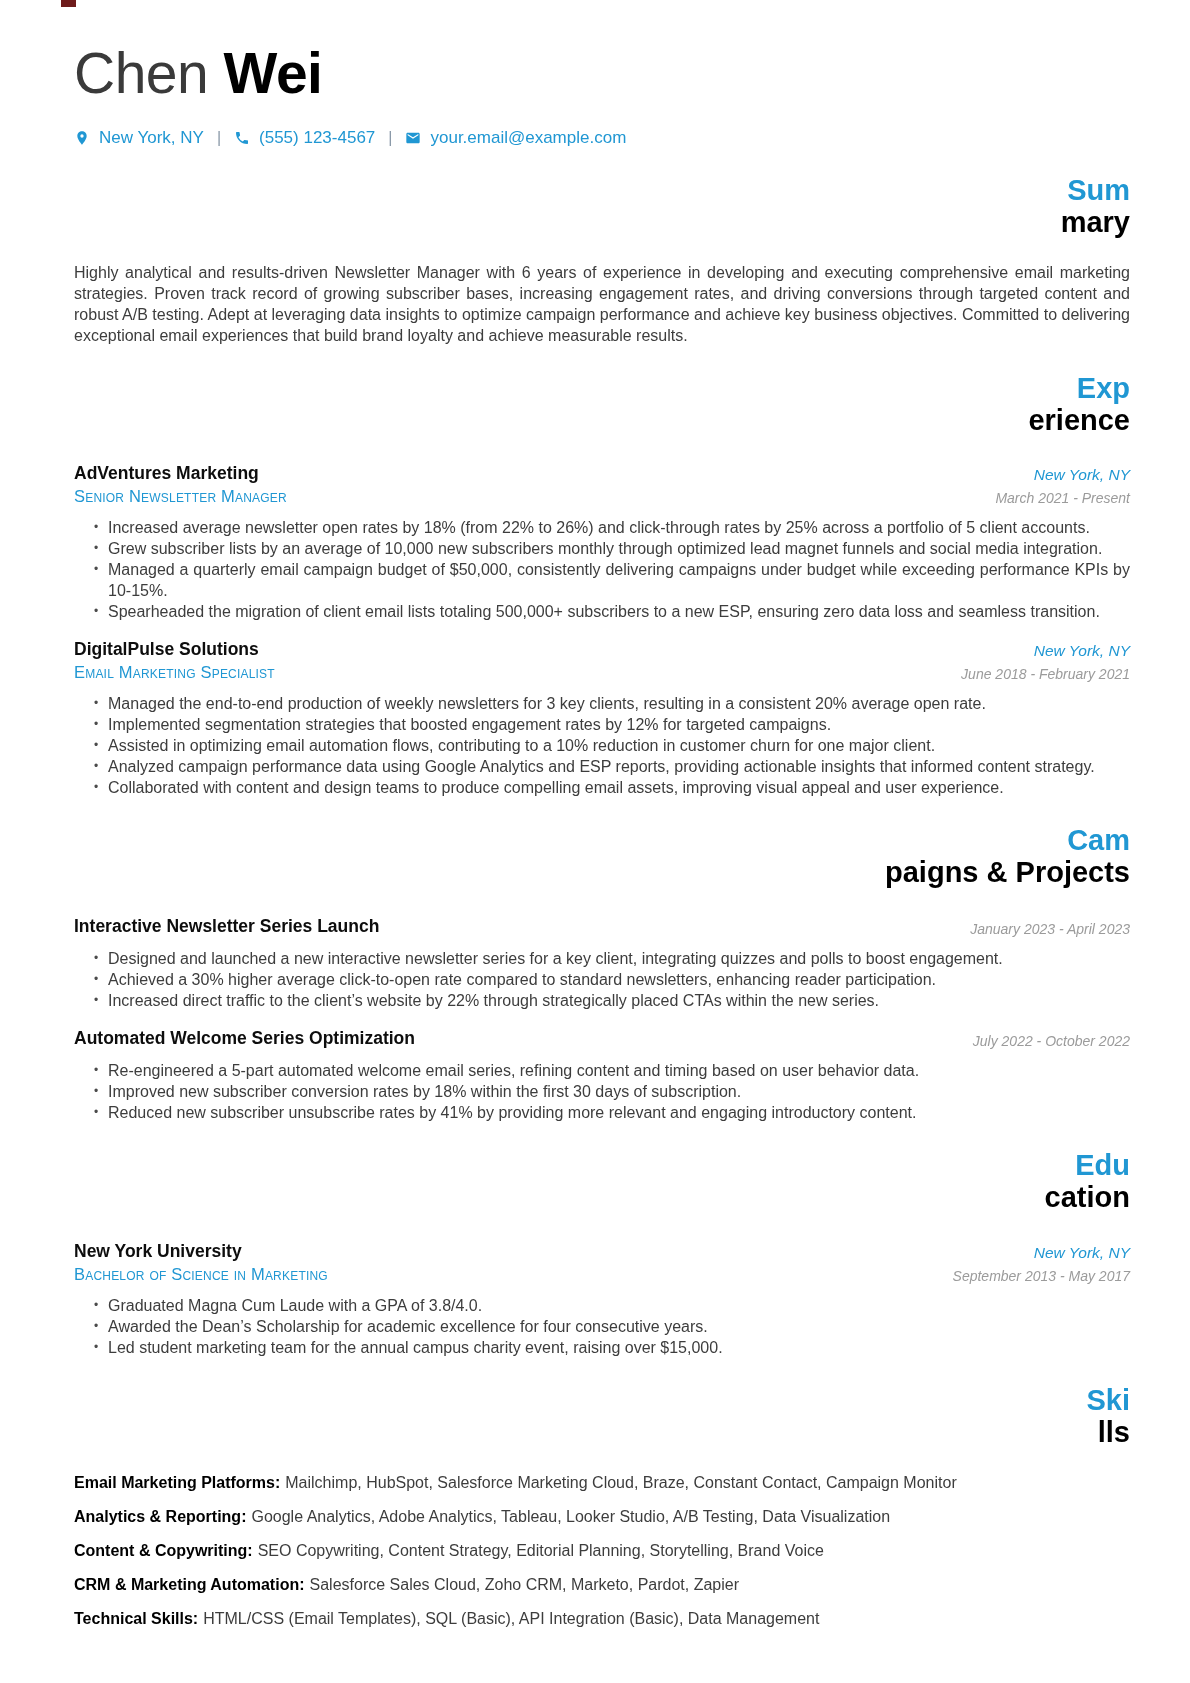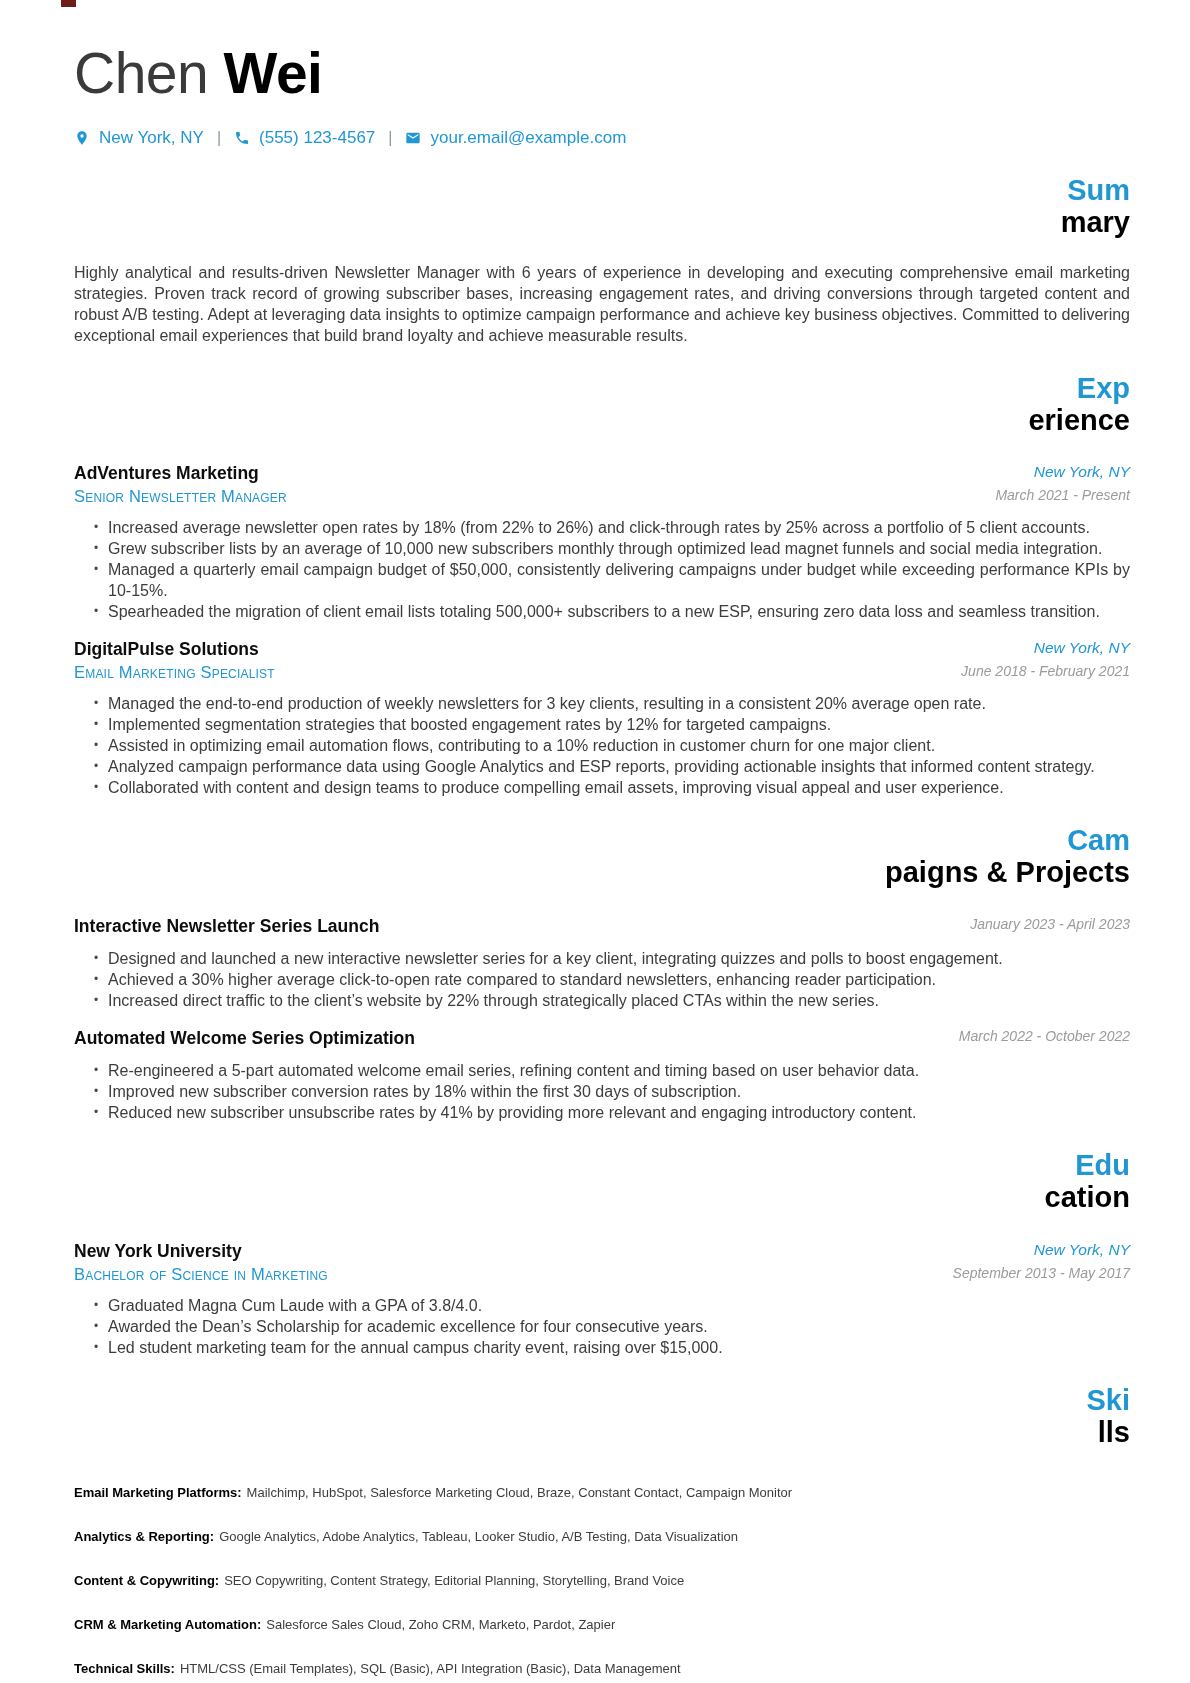--- a/index.html
+++ b/index.html
@@ -49,21 +49,21 @@
 
   
   .para {
     font-size: 16px; line-height: 21px; color: var(--body-text, #3d3d3d);
     text-align: justify;
     hyphens: auto; -webkit-hyphens: auto;
   }
 
   .entry { margin-top: 17px; }
   .entry:first-of-type { margin-top: 15px; }
-  .row { display: flex; justify-content: space-between; align-items: flex-start; }
+  .row { display: flex; justify-content: space-between; align-items: flex-end; }
   .row + .row { margin-top: 3px; }
   .company { font-size: 17.5px; font-weight: 700; color: #0d0d0d; }
   .loc  { font-style: italic; color: var(--accent, #2097d3); font-size: 15.5px; }
   .role {
     font-variant: small-caps; letter-spacing: 0.2px;
     color: var(--accent, #2097d3); font-size: 16.5px;
   }
   .date { font-style: italic; color: var(--muted-date, #9b9b9b); font-size: 14px; }
 
   ul.bullets { list-style: none; margin: 11px 0 0 0; padding-left: 34px; }
@@ -72,21 +72,21 @@
     font-size: 16px; line-height: 21px; color: var(--body-text, #3d3d3d);
     text-align: justify; hyphens: auto; -webkit-hyphens: auto;
   }
   ul.bullets li::before {
     content: "\2022";
     position: absolute; left: -14px; top: 0;
     font-size: 12px; line-height: 21px; color: #4a4a4a;
   }
 
   
-  .skill { margin-top: 23px; font-size: 13px; line-height: 21px; color: var(--body-text, #3d3d3d); }
+  .skill { margin-top: 13px; font-size: 16px; line-height: 21px; color: var(--body-text, #3d3d3d); }
   .skill:first-of-type { margin-top: 15px; }
   .skill .skill-label { font-weight: 700; color: #000; margin-right: 5px; }
 </style>
 </head>
 <body>
 
 <div class="corner-mark"></div>
 
 <div class="page">
 
@@ -183,21 +183,21 @@
     <ul class="bullets">
       <li>Designed and launched a new interactive newsletter series for a key client, integrating quizzes and polls to boost engagement.</li>
       <li>Achieved a 30% higher average click-to-open rate compared to standard newsletters, enhancing reader participation.</li>
       <li>Increased direct traffic to the client’s website by 22% through strategically placed CTAs within the new series.</li>
     </ul>
   </div>
 
   <div class="entry">
     <div class="row">
       <span class="company">Automated Welcome Series Optimization</span>
-      <span class="date">March 2022 - October 2022</span>
+      <span class="date">July 2022 - October 2022</span>
     </div>
     <ul class="bullets">
       <li>Re-engineered a 5-part automated welcome email series, refining content and timing based on user behavior data.</li>
       <li>Improved new subscriber conversion rates by 18% within the first 30 days of subscription.</li>
       <li>Reduced new subscriber unsubscribe rates by 41% by providing more relevant and engaging introductory content.</li>
     </ul>
   </div>
 
   <h2 class="sec">
       <span class="accent">Edu</span>

